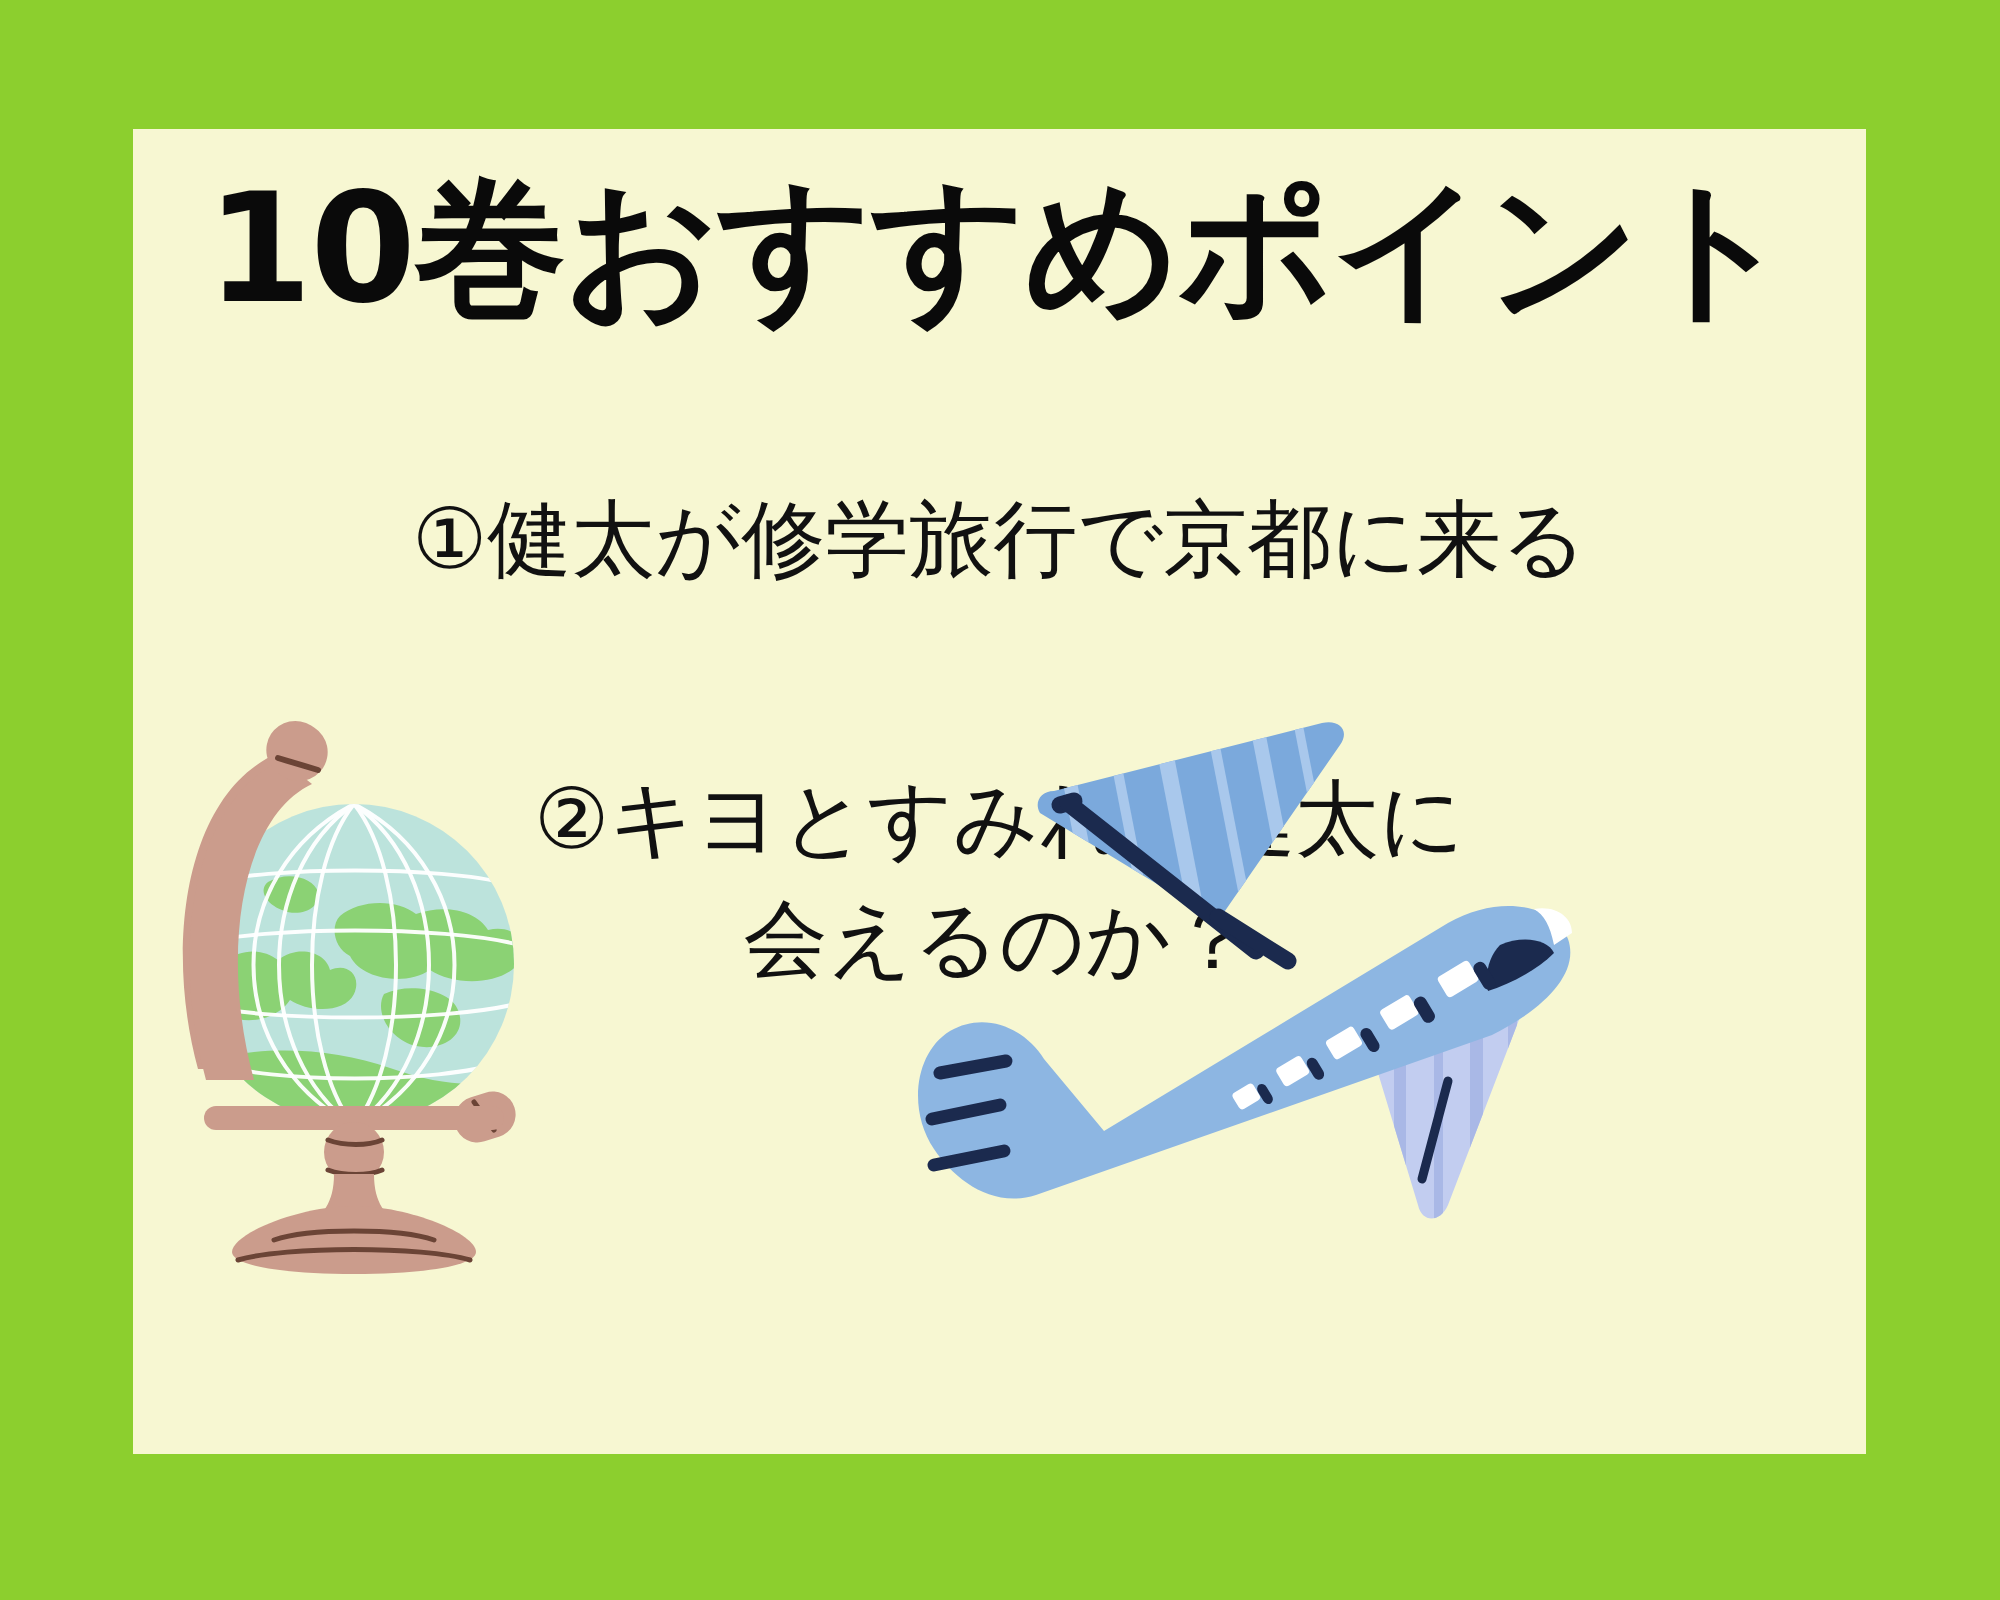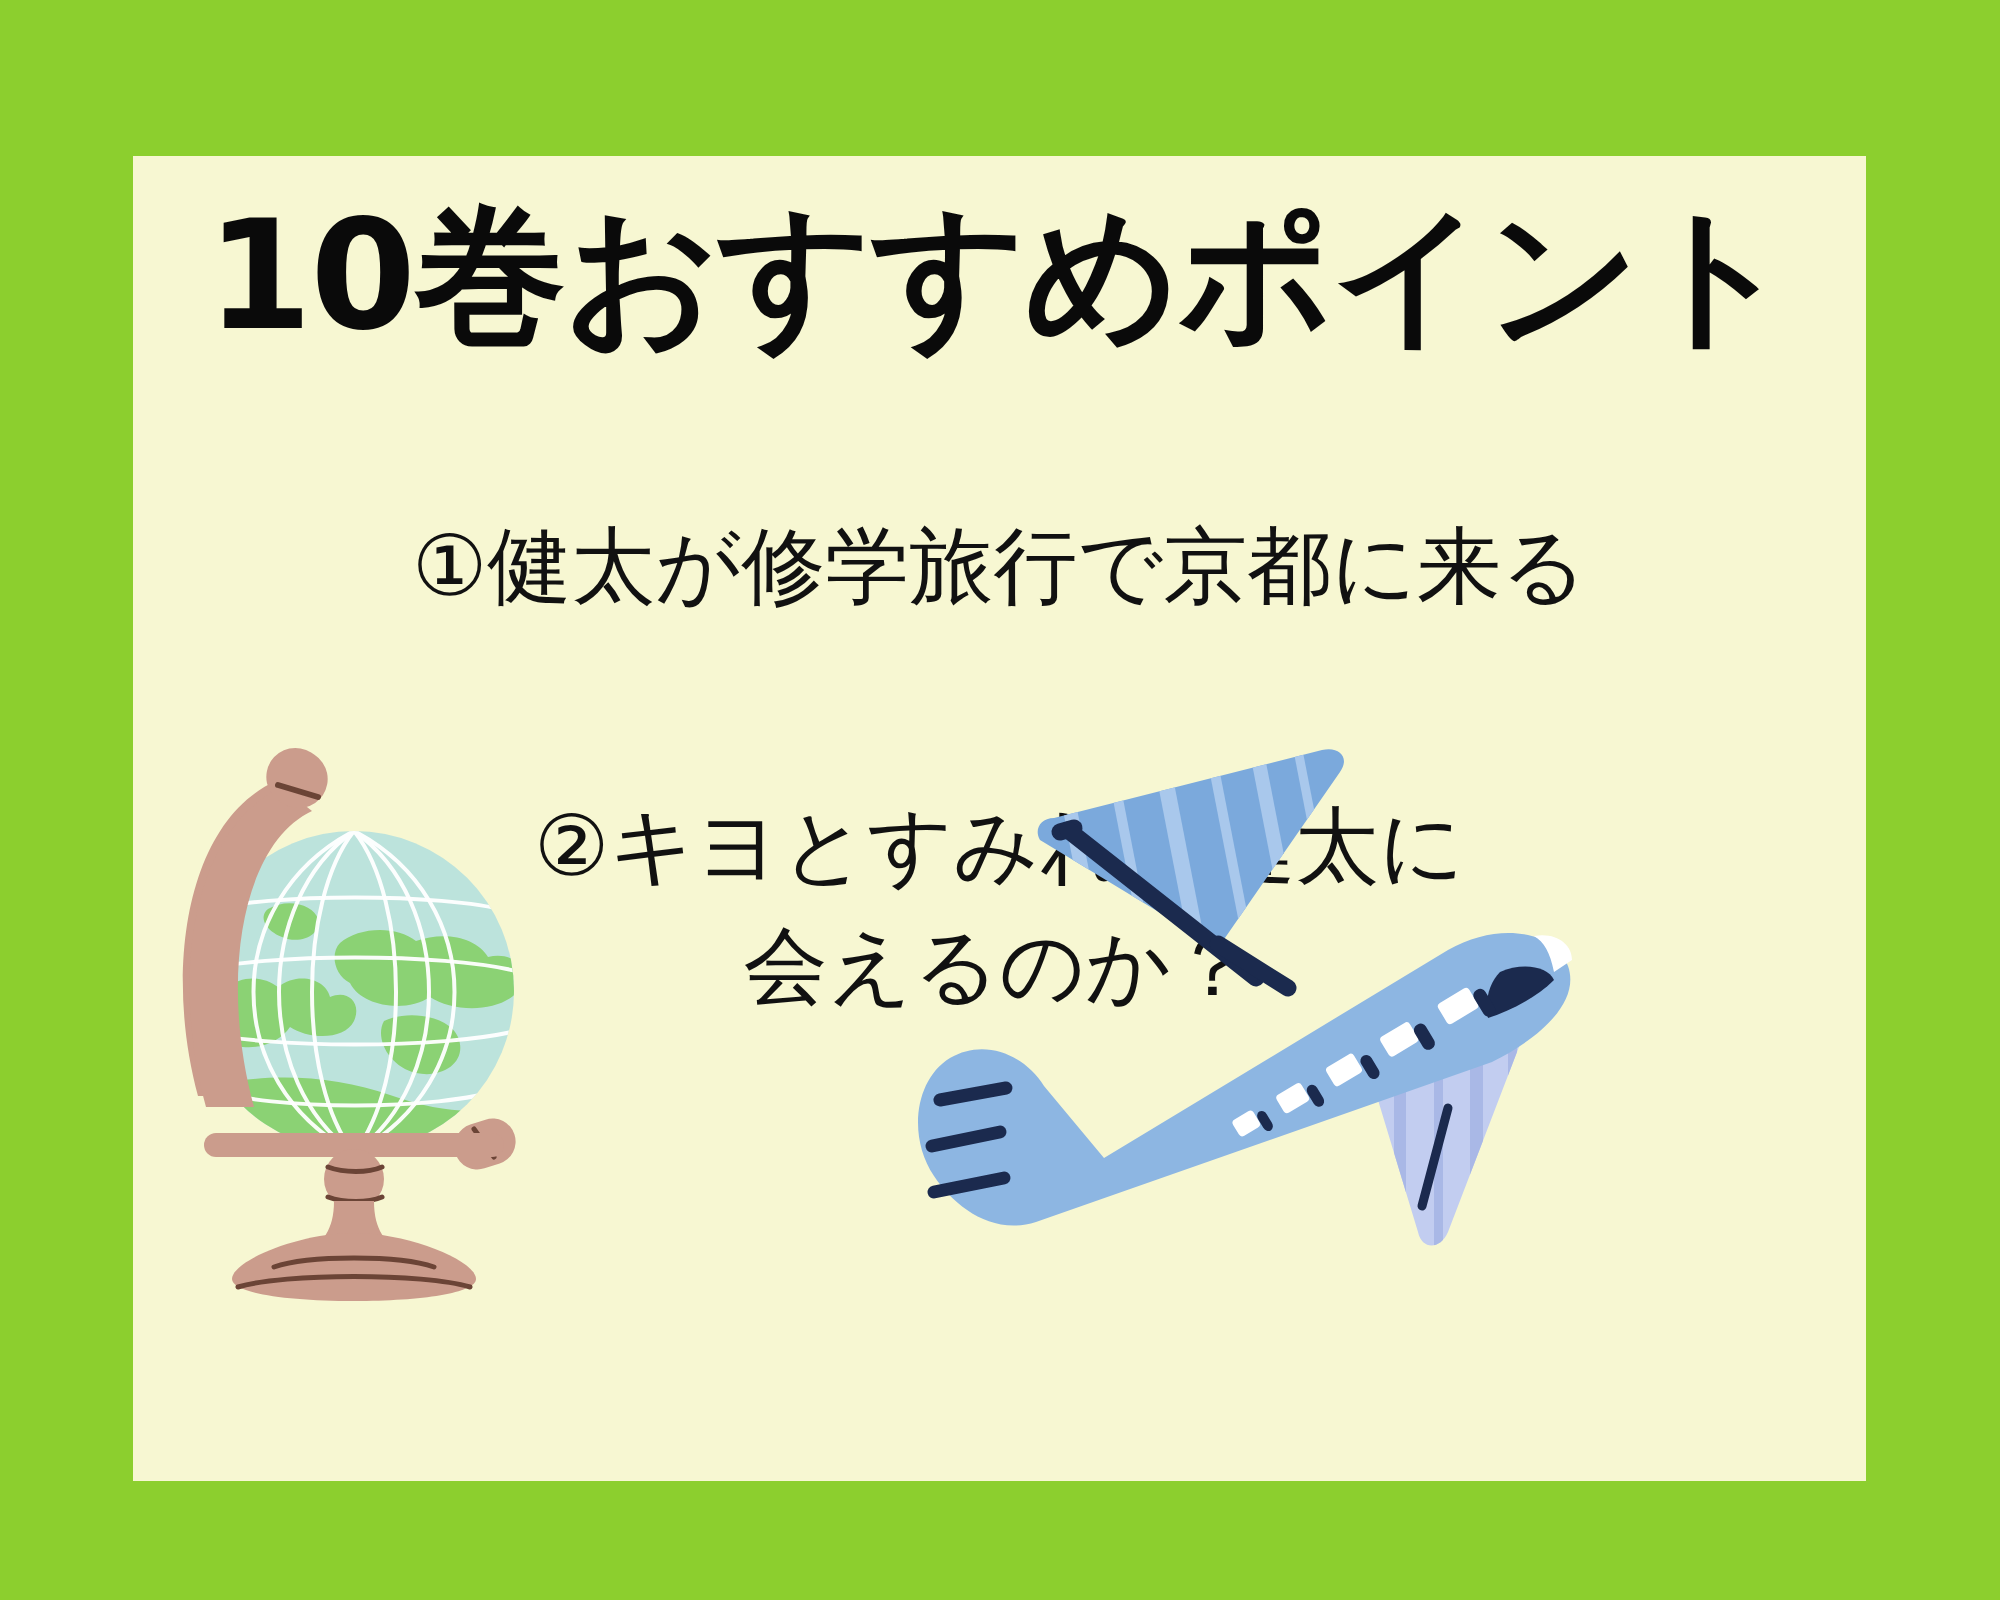--- a/index.html
+++ b/index.html
@@ -16,21 +16,21 @@
     width: 2000px;
     height: 1600px;
     overflow: hidden;
     background: #8CCF2E;
   }
 
   
   #card {
     position: absolute;
     left: 133px;
-    top: 156px;
+    top: 129px;
     width: 1733px;
     height: 1325px;
     background: #F7F7D2;
     overflow: hidden;
   }
 
   
   #title {
     position: absolute;
     left: 0;

